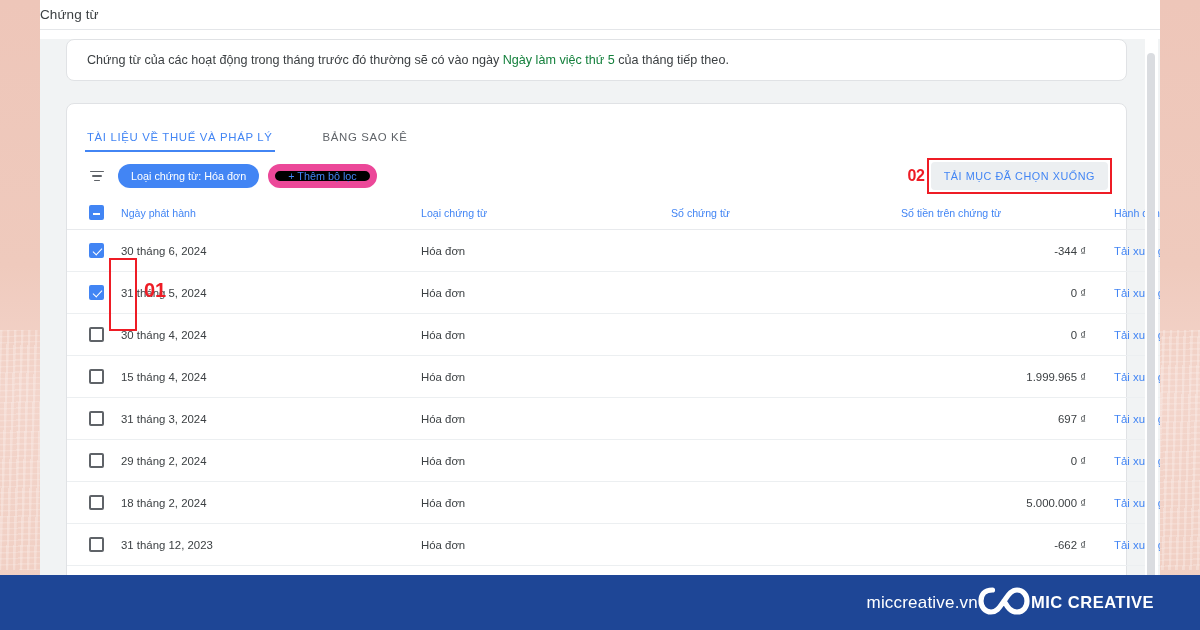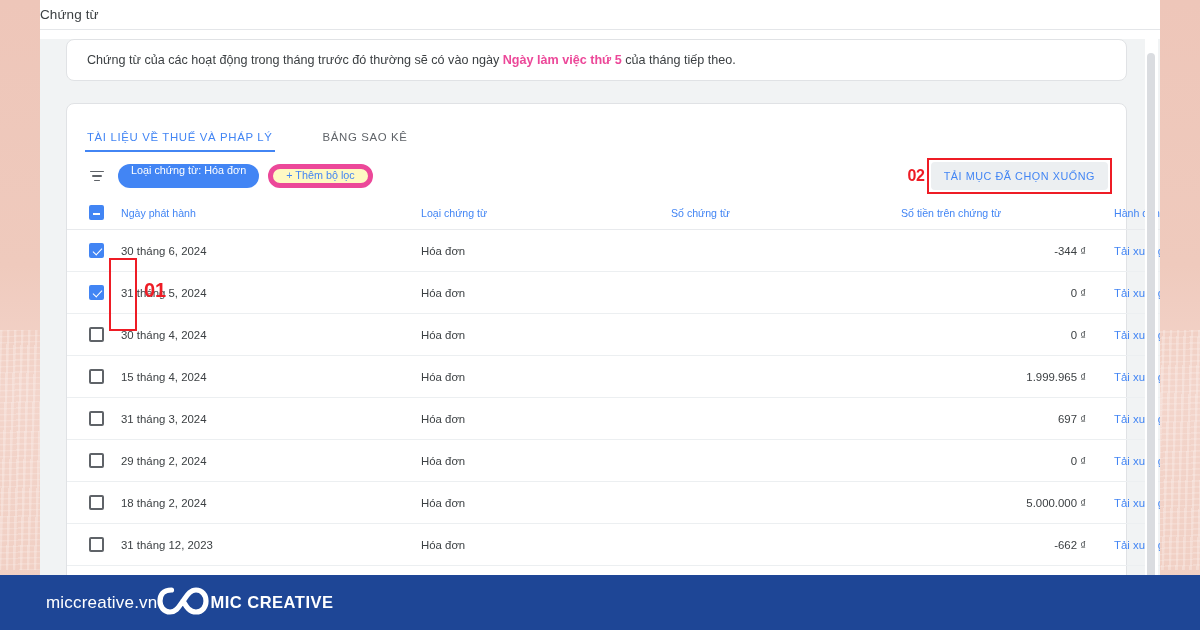--- a/index.html
+++ b/index.html
@@ -97,21 +97,21 @@
     display: flex;
     align-items: center;
     padding: 0 20px;
     margin-top: 9px;
   }
   .notice-text {
     font-size: 12.6px;
     color: #3c4043;
     line-height: 1.45;
   }
-  .notice-text b { font-weight: 700; color: #ec4899; }
+  .notice-text b { font-weight: 400; color: #15803d; }
 
   
   .main-card {
     margin-top: 22px;
     padding: 0;
     min-height: 480px;
   }
 
   
   .tabs {
@@ -162,35 +162,35 @@
     border-radius: 1px;
   }
   .filter-icon span:nth-child(1) { width: 14px; }
   .filter-icon span:nth-child(2) { width: 10px; }
   .filter-icon span:nth-child(3) { width: 6px; }
 
   .chip {
     height: 24px;
     border-radius: 13px;
     display: inline-flex;
-    align-items: flex-start;
+    align-items: center;
     padding: 0 13px;
     font-size: 10.8px;
     cursor: pointer;
     white-space: nowrap;
   }
   .chip-primary {
     background: #4285f4;
     color: #ffffff;
     margin-right: 9px;
   }
   .chip-outline {
-    background: #fef9c3;
+    background: #000000;
     color: #4285f4;
-    border: 5px solid #ec4899;
+    border: 7px solid #ec4899;
   }
 
   
   .dl-wrap {
     position: absolute;
     right: 14px;
     top: 6px;
     display: flex;
     align-items: center;
   }
@@ -318,21 +318,21 @@
 
   
   .footer {
     position: absolute;
     left: 0; bottom: 0;
     width: 1200px;
     height: 55px;
     background: #1e4696;
     display: flex;
     align-items: center;
-    justify-content: flex-start;
+    justify-content: flex-end;
     padding: 0 46px;
   }
   .footer-site {
     color: #ffffff;
     font-size: 17px;
     letter-spacing: .2px;
   }
   .footer-brand {
     display: flex;
     align-items: center;

